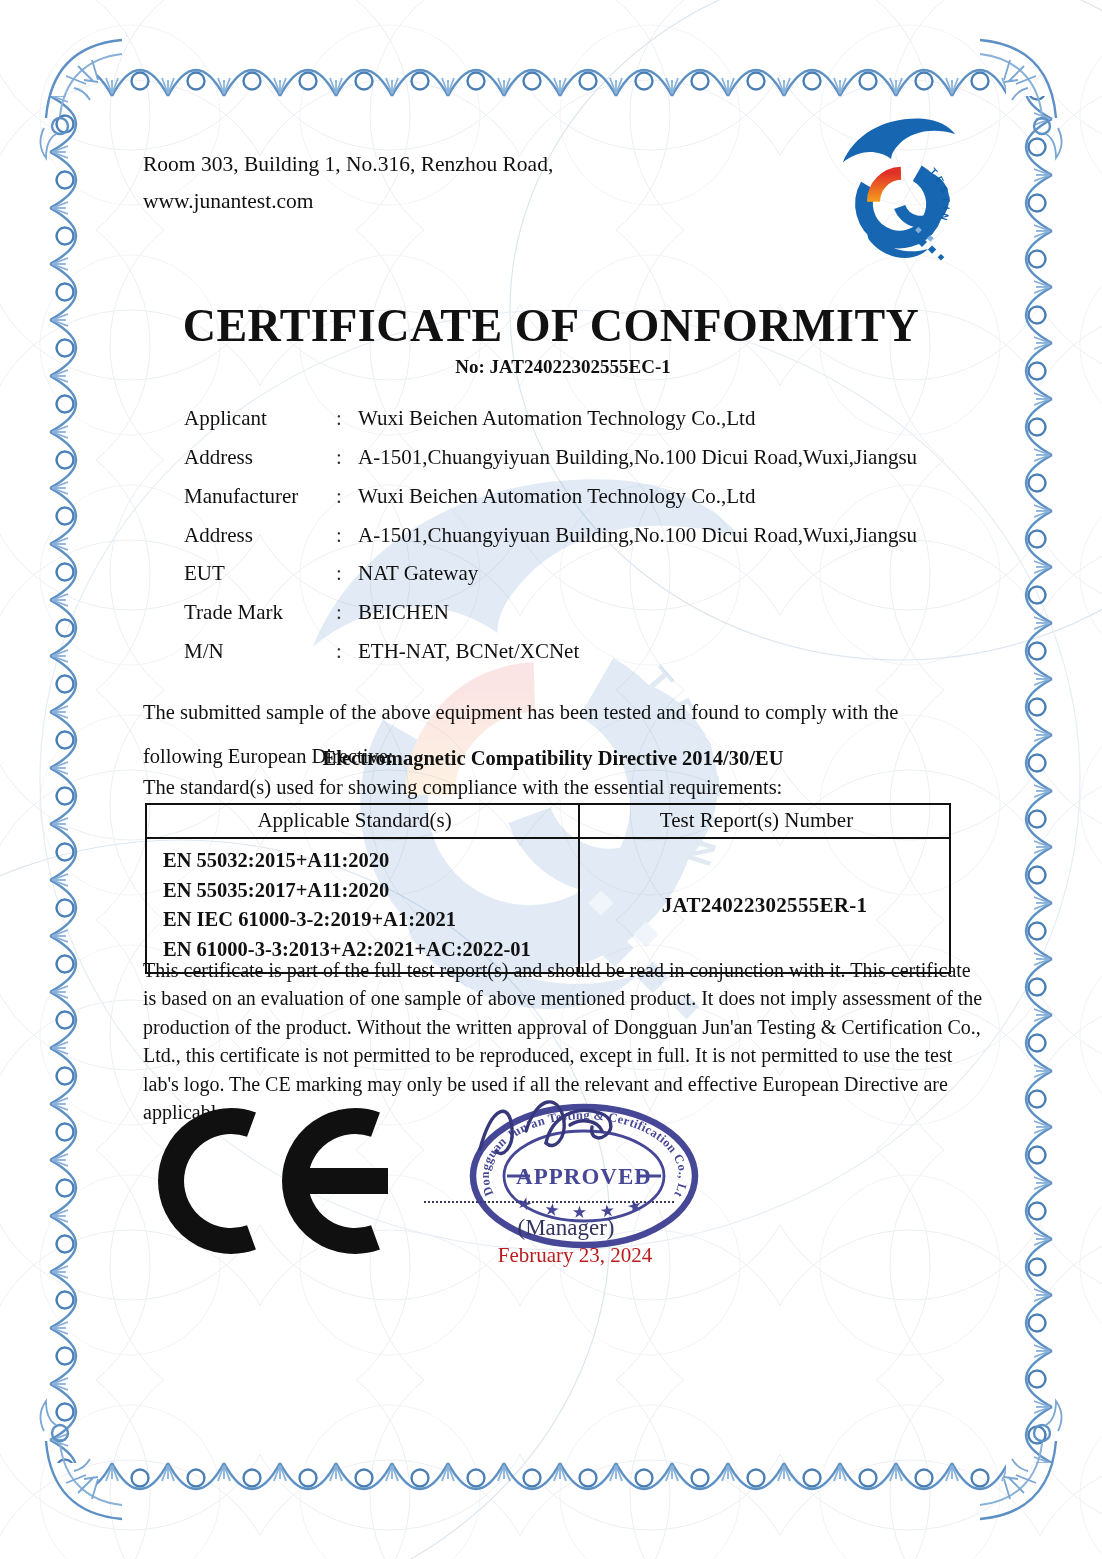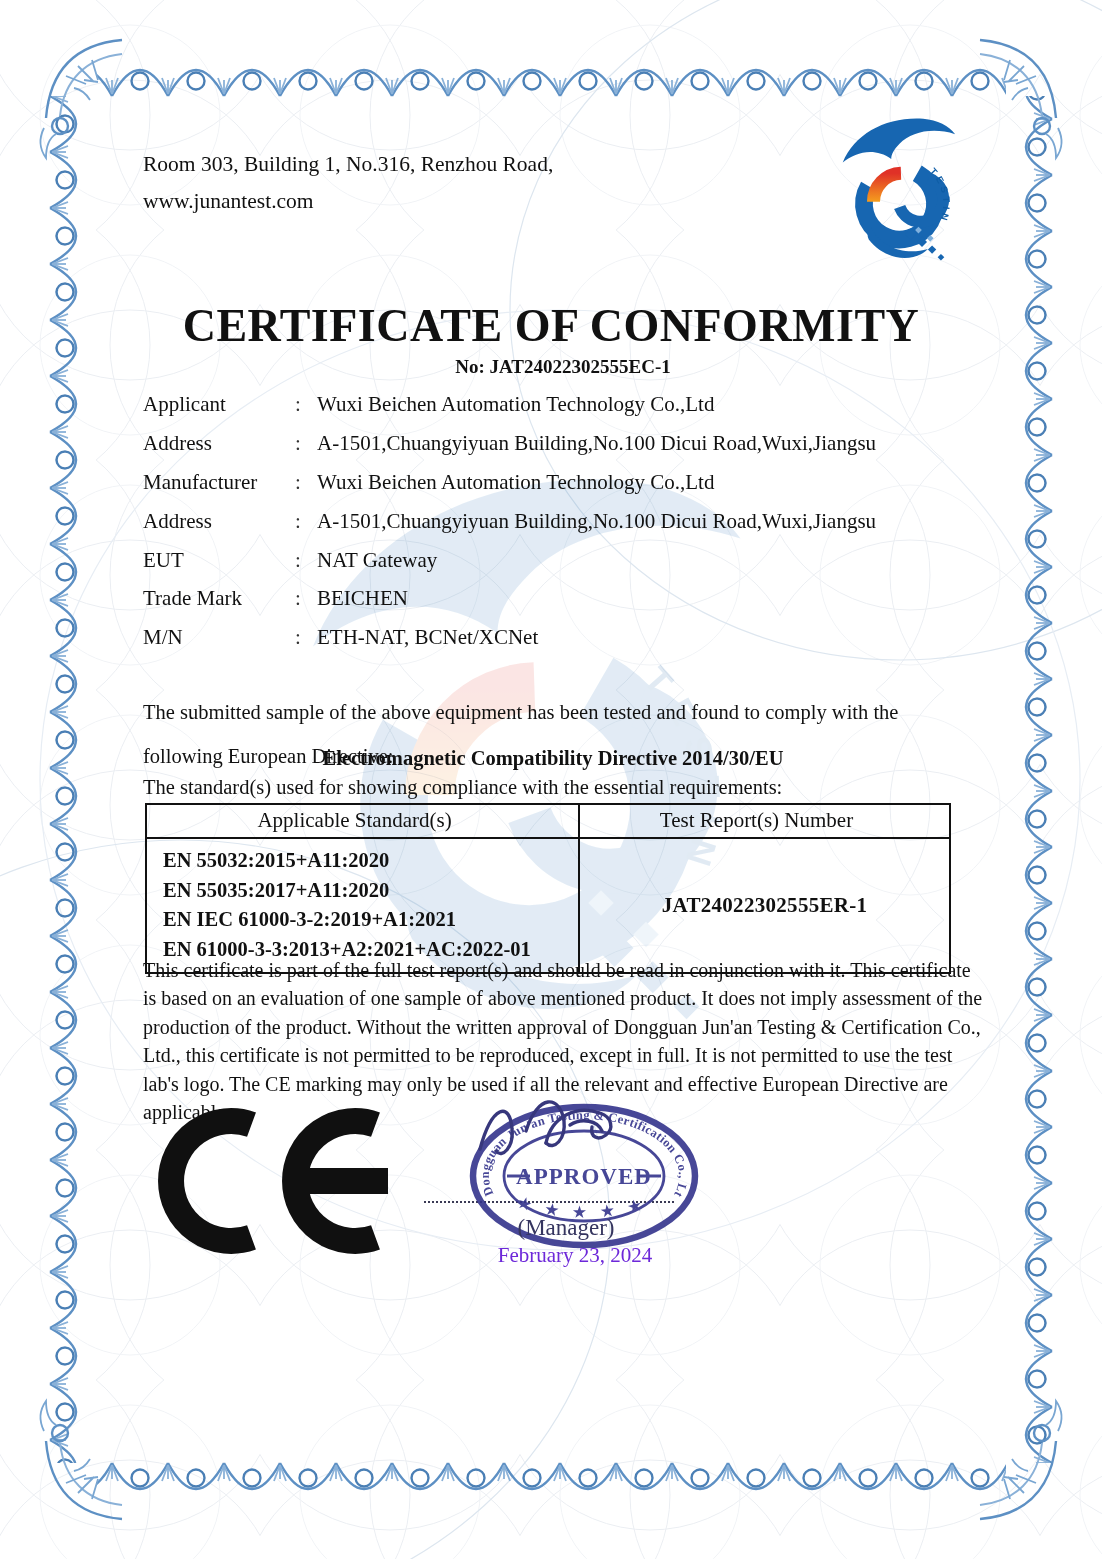--- a/index.html
+++ b/index.html
@@ -11,21 +11,21 @@
   .watermark{position:absolute;left:295px;top:462px;opacity:0.12;z-index:0;}
   .content{position:absolute;left:0;top:12px;width:1102px;height:1559px;z-index:1;}
 
   .address{left:143px;top:134px;width:600px;font-size:21.5px;line-height:37px;}
   .logo-svg{position:absolute;left:838px;top:102px;}
 
   .title{left:0;top:287px;width:1102px;text-align:center;font-size:46px;font-weight:700;letter-spacing:.5px;}
   .cert-no{left:0;top:344px;width:1102px;text-align:center;font-size:19px;font-weight:700;padding-left:12px;}
 
   .fields{left:143px;top:380px;width:835px;}
-  .frow{display:flex;align-items:flex-start;height:38.9px;font-size:21px;}
+  .frow{display:flex;align-items:flex-end;height:38.9px;font-size:21px;margin-left:41px;}
   .flabel{width:152px;}
   .fcolon{width:22px;color:#333;}
   .fvalue{flex:1;white-space:nowrap;}
 
   .intro{left:143px;top:672px;width:838px;font-size:20.5px;line-height:44px;margin-top:6px;}
   .directive{left:143px;top:735px;width:820px;text-align:center;font-size:20.5px;font-weight:700;}
   .stdintro{left:143px;top:764px;width:838px;font-size:20.5px;}
 
   .stdtable{left:145px;top:791px;width:806px;border:2px solid #111;box-sizing:border-box;background:transparent;}
   .trow{display:flex;}
@@ -36,21 +36,21 @@
   .hcell{font-size:21px;text-align:center;padding:3px 16px 4px 0;}
   .bcell-l{padding:7px 4px 8px 16px;font-size:20.5px;font-weight:700;line-height:29.5px;}
   .bcell-r{display:flex;align-items:center;justify-content:center;font-size:21px;font-weight:700;letter-spacing:.3px;}
 
   .disclaimer{left:143px;top:944px;width:842px;font-size:20px;line-height:28.4px;}
 
   .ce-svg{position:absolute;left:155px;top:1092px;}
   .dotline{left:424px;top:1177px;width:250px;height:12px;border-bottom:2.6px dotted #3a3a55;}
   .stamp-svg{position:absolute;left:452px;top:1075px;}
   .manager{left:452px;top:1203px;width:228px;text-align:center;font-size:23px;color:#35355f;}
-  .datebelow{left:430px;top:1231px;width:290px;text-align:center;font-size:21px;color:#6d28d9;}
+  .datebelow{left:430px;top:1231px;width:290px;text-align:center;font-size:21px;color:#b91c1c;}
 </style>
 </head>
 <body>
 
 <div class="page">
 
   <svg class="bg-svg" width="1102" height="1559" viewBox="0 0 1102 1559" aria-hidden="true">
     <defs>
       <pattern id="mesh" width="260" height="230" patternUnits="userSpaceOnUse">
         <g fill="none" stroke="#e4e8ee" stroke-width="1">

